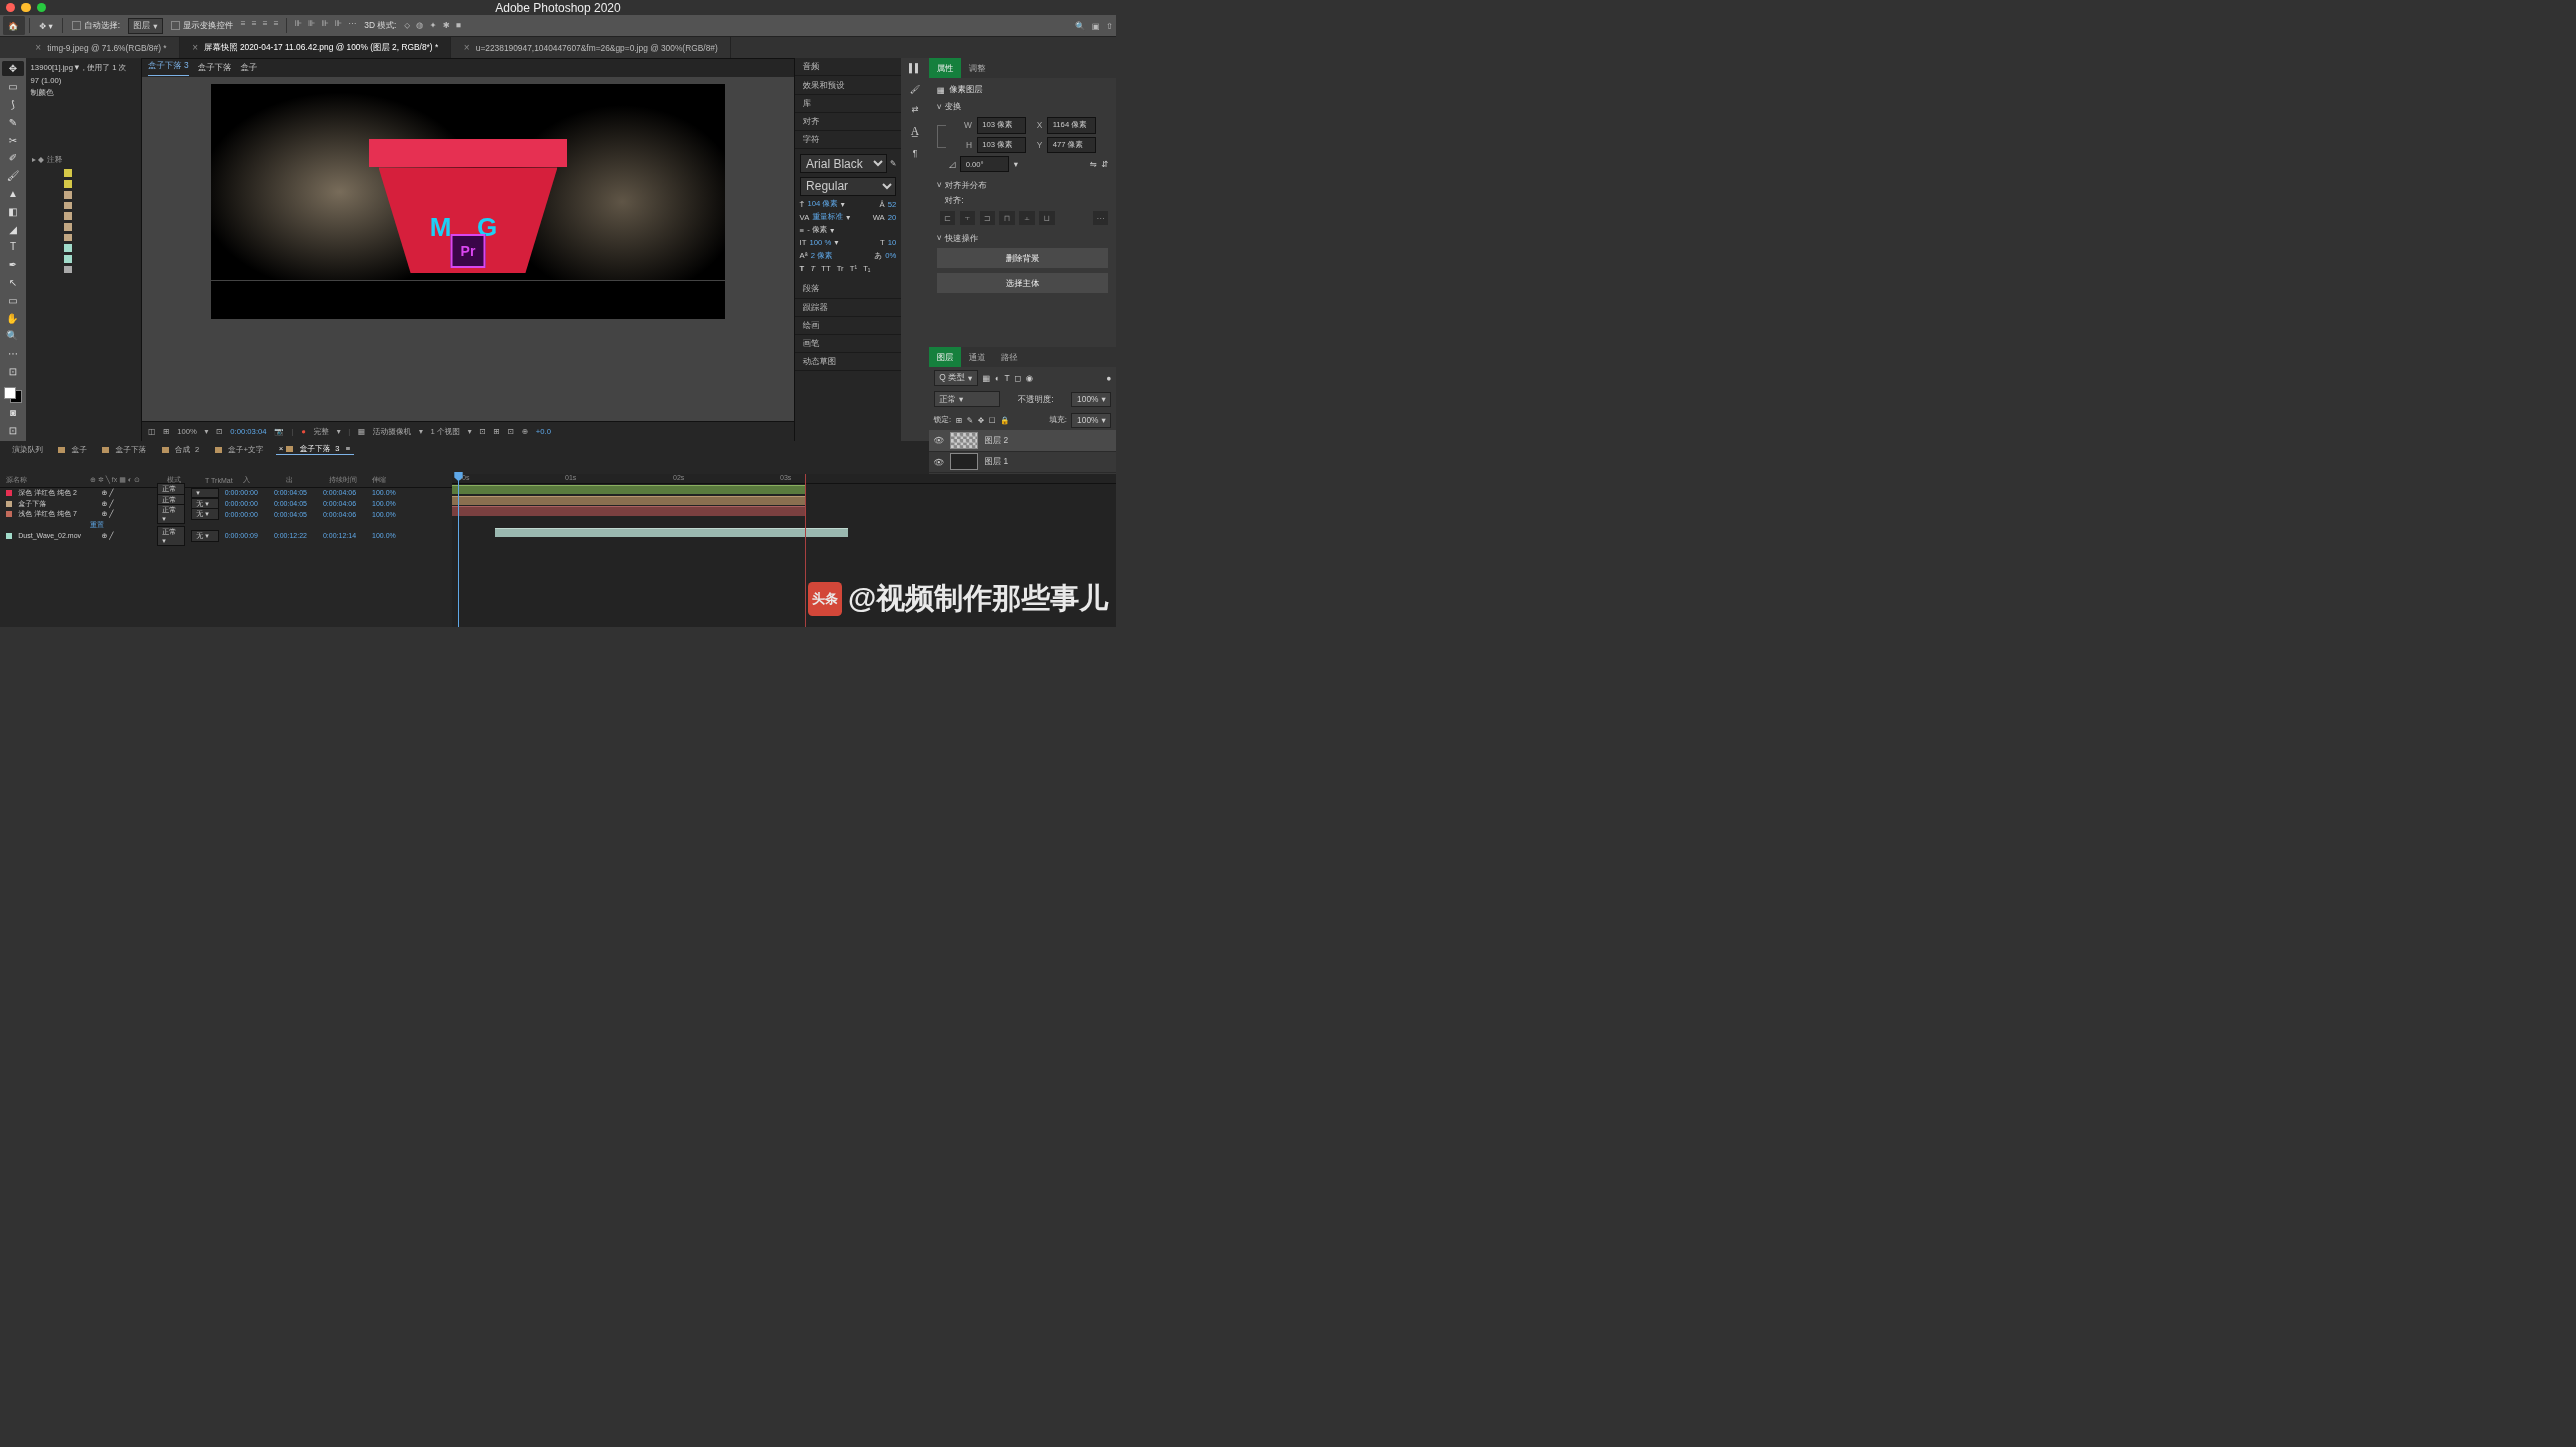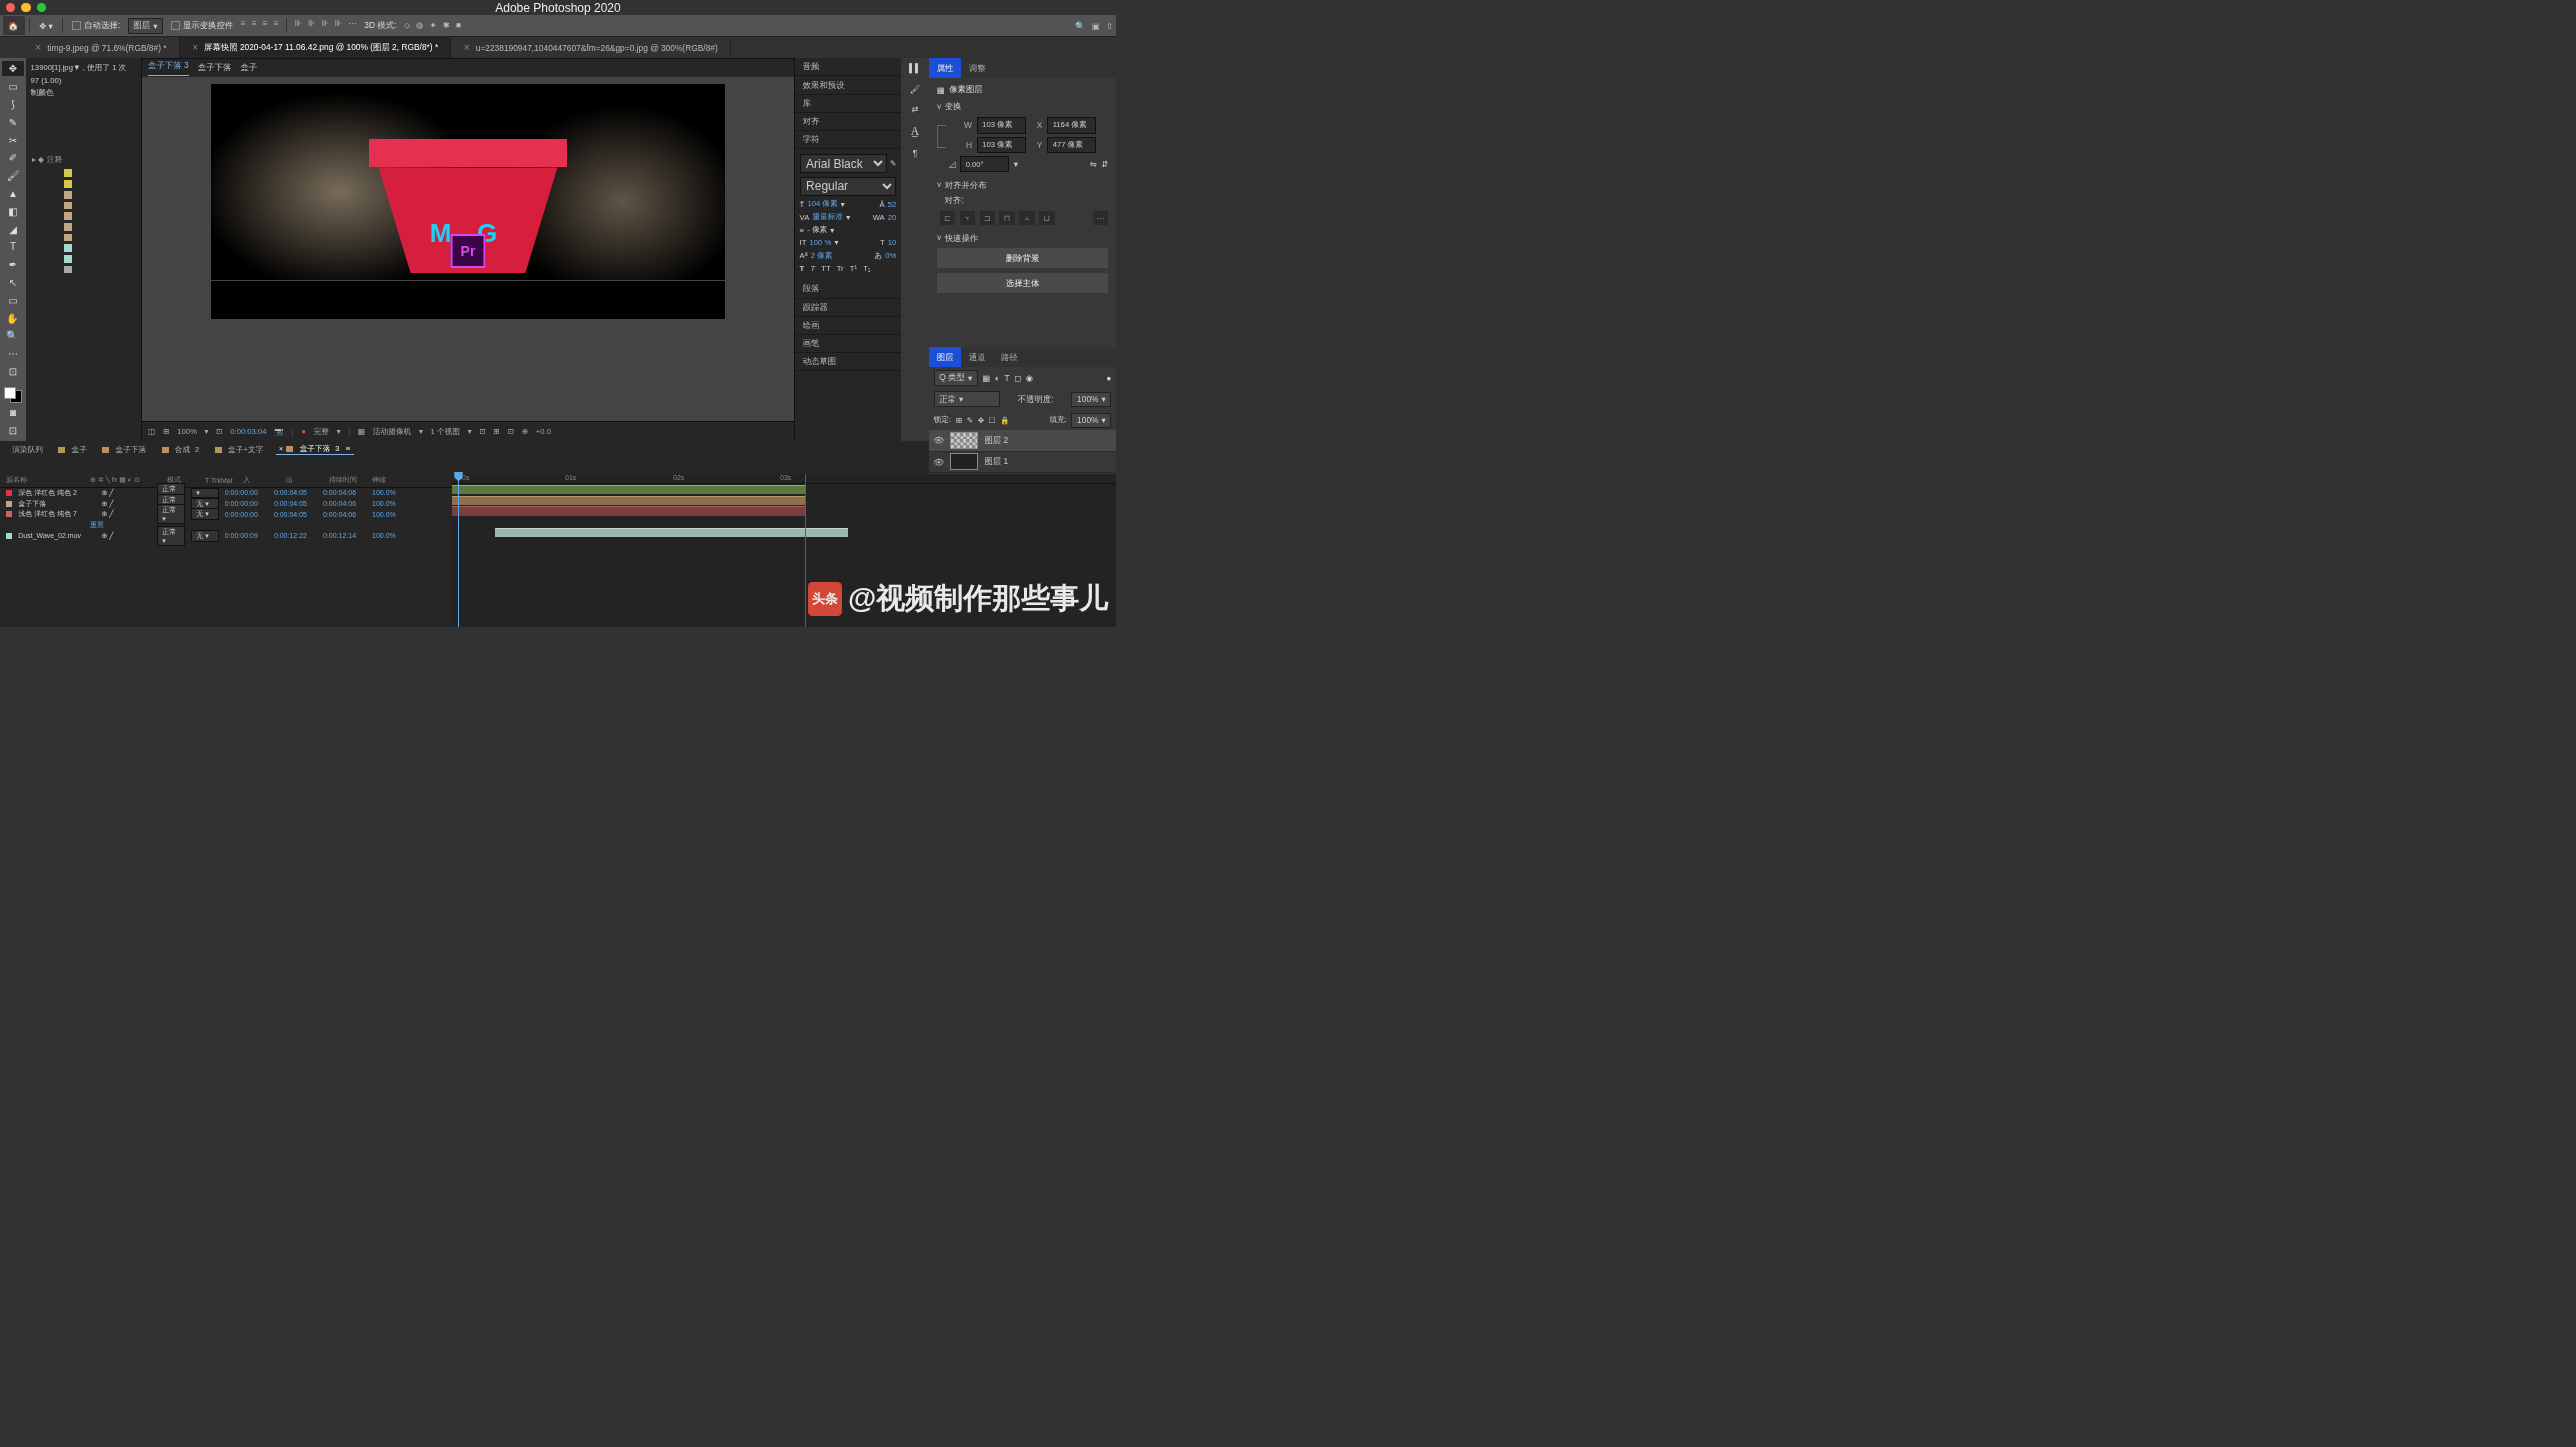--- a/index.html
+++ b/index.html
@@ -37,40 +37,40 @@
 .comp-bc span.active { color:#7db3e8; border-bottom:1.5px solid #7db3e8; padding-bottom:3.1px;}
 .proj-hdr { display:flex; align-items:center; gap:3.1px; color:#999; font-size:7.7px; padding:3.1px 6.1px;}
 .proj-items { }
 .proj-item { height:10.7px; display:flex; align-items:center; padding-left:38px;}
 .proj-item .sw { width:7.7px; height:7.7px; }
 .canvas-area { flex:1; background:#444; display:flex; flex-direction:column; align-items:center; padding:7.7px 23px;}
 .canvas { width:514px; height:196px; background:#000; position:relative; overflow:hidden;}
 .smoke { position:absolute; inset:0; background:radial-gradient(ellipse 215px 153px at 25% 55%, rgba(200,180,150,0.6), transparent 65%), radial-gradient(ellipse 169px 138px at 80% 60%, rgba(190,170,140,0.5), transparent 70%);}
 .bucket-top { position:absolute; left:50%; top:55px; transform:translateX(-50%); width:198px; height:28px; background:#e63052;}
 .bucket-body { position:absolute; left:50%; top:83px; transform:translateX(-50%); width:179px; height:106px; background:#d61f3c; clip-path:polygon(0 0, 100% 0, 82% 100%, 18% 100%);}
-.mg-text { position:absolute; left:50%; top:134px; transform:translateX(-50%); color:#1ed0f5; font-size:26px; font-weight:900; letter-spacing:9.2px; font-family:Arial Black,sans-serif;}
+.mg-text { position:absolute; left:50%; top:128px; transform:translateX(-50%); color:#1ed0f5; font-size:26px; font-weight:900; letter-spacing:9.2px; font-family:Arial Black,sans-serif;}
 .pr-box { position:absolute; left:50%; top:150px; transform:translateX(-50%); width:35px; height:34px; border:2.3px solid #d946ef; background:#3a0648; display:flex; align-items:center; justify-content:center; color:#d946ef; font-size:14px; font-weight:bold;}
 .canvas-bottom { width:514px; height:38px; background:#000; margin-top:0.8px;}
 .viewer-controls { height:20px; background:#262626; display:flex; align-items:center; padding:0 6.1px; gap:7.7px; color:#aaa; font-size:7.7px; border-top:0.8px solid #111;}
 .viewer-controls .blue { color:#5fa8e8;}
 .viewer-controls .sep { color:#555;}
 
 .right-ae { width:107px; background:#262626; border-left:0.8px solid #111;}
 .ae-section { padding:3.1px 7.7px; border-bottom:0.8px solid #1a1a1a; color:#bbb; font-size:8.4px;}
 .ae-font { padding:4.6px; }
 .ae-font .row { display:flex; align-items:center; gap:3.1px; margin-bottom:3.1px; font-size:7.7px;}
 .ae-font select { background:#333; border:0.8px solid #111; color:#ccc; font-size:12px; flex:1; padding:0.8px 1.5px;}
 .ae-font .val { color:#5fa8e8; }
 
 .iconstrip { width:28px; background:#383838; display:flex; flex-direction:column; align-items:center; padding:4.6px 0; gap:10.7px; color:#ccc;}
 
 .props-panel { width:187px; background:#383838; display:flex; flex-direction:column;}
 .panel-tabs { height:20px; background:#323232; display:flex; align-items:center;}
 .panel-tabs span { padding:4.6px 7.7px; font-size:8.4px; color:#aaa;}
-.panel-tabs span.active { background:#1d4ed8; color:#eee;}
+.panel-tabs span.active { background:#15803d; color:#eee;}
 .panel-body { padding:6.1px 7.7px; flex:1; color:#ccc; font-size:8.4px;}
 .prop-hdr { display:flex; align-items:center; gap:4.6px; margin-bottom:6.1px; color:#ddd;}
 .prop-sect { margin-bottom:7.7px;}
 .prop-sect .label { margin-bottom:4.6px; display:flex; align-items:center; gap:3.1px;}
 .wh-row { display:flex; gap:4.6px; align-items:center; margin-bottom:3.1px; padding-left:12.3px;}
 .wh-row .field { background:#2b2b2b; border:0.8px solid #111; padding:2.3px 4.6px; width:49px; font-size:7.7px; color:#ccc;}
 .wh-row .lab { width:12.3px; text-align:right; color:#aaa;}
 .link { width:9.2px; height:23px; border:0.8px solid #666; border-right:none; margin-right:1.5px;}
 .align-row { display:flex; gap:4.6px; padding-left:3.1px;}
 .align-row span { width:15.3px; height:14px; background:#2b2b2b; display:flex; align-items:center; justify-content:center; color:#888;}

